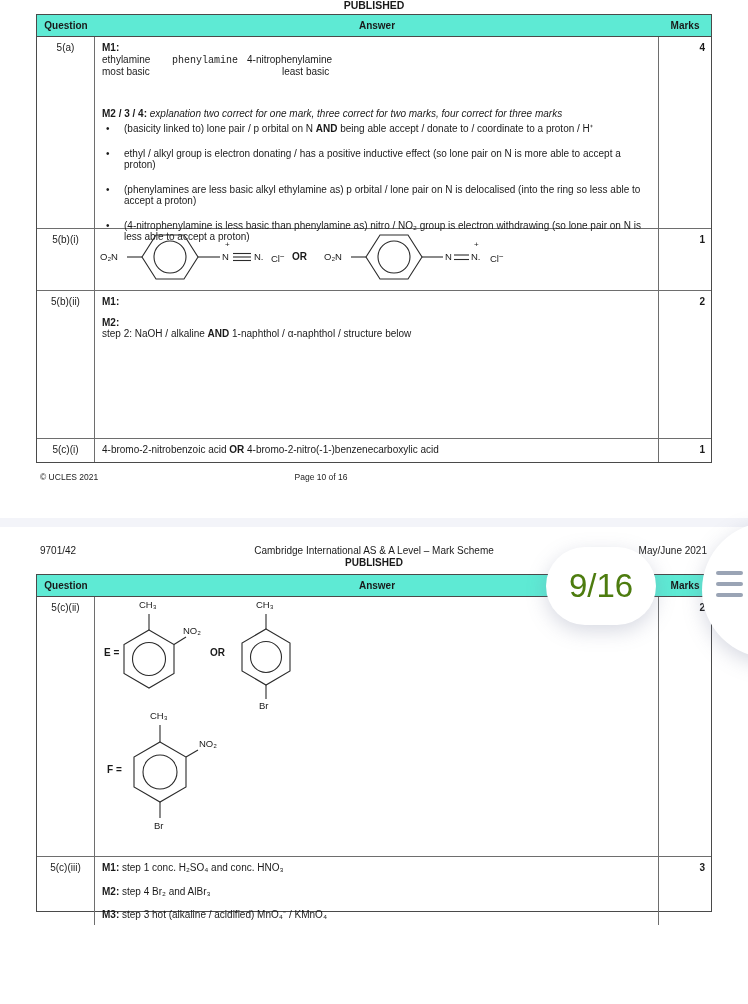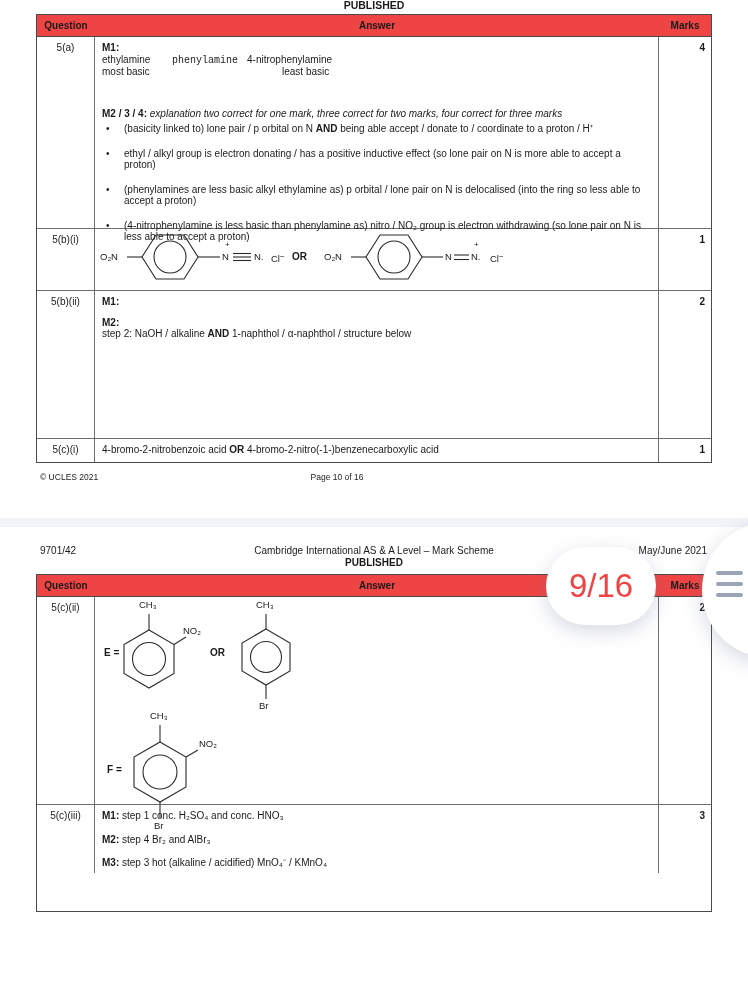--- a/index.html
+++ b/index.html
@@ -10,21 +10,21 @@
   .abs{position:absolute;}
   .bold{font-weight:bold;}
   .ital{font-style:italic;}
   .center{text-align:center;}
 
   
   .pub-top{left:0;top:-1px;width:748px;font-size:10.5px;font-weight:bold;text-align:center;}
 
   
   .ms-table{position:absolute;left:36px;width:676px;border:1.5px solid #4a4a4a;box-sizing:border-box;background:#fff;}
-  .t-head{display:grid;grid-template-columns:58px 1fr 52px;height:21px;line-height:21px;background:#ef4444;border-bottom:1.5px solid #4a4a4a;font-weight:bold;font-size:10px;}
+  .t-head{display:grid;grid-template-columns:58px 1fr 52px;height:21px;line-height:21px;background:#5eead4;border-bottom:1.5px solid #4a4a4a;font-weight:bold;font-size:10px;}
   .t-head>div{text-align:center;}
   .t-row{display:grid;grid-template-columns:58px 1fr 52px;border-bottom:1px solid #6e6e6e;position:relative;box-sizing:border-box;}
   .t-row:last-child{border-bottom:none;}
   .c1{border-right:1px solid #6e6e6e;text-align:center;padding-top:5px;font-size:10px;}
   .c2{border-right:1px solid #6e6e6e;position:relative;font-size:10px;line-height:11.5px;}
   .c2.pad{padding:5px 8px 0 7px;}
   .c3{text-align:right;padding:5px 6px 0 0;font-size:10px;font-weight:bold;}
 
   
   .names span{display:inline-block;}
@@ -49,21 +49,21 @@
   .p2head{font-size:10px;}
 
   
   .gapband{left:0;top:518px;width:748px;height:9px;background:#f3f4f9;}
 
   
   .indicator{
     left:546px;top:547px;width:110px;height:78px;border-radius:40px;background:#fff;
     box-shadow:0 6px 20px rgba(110,120,150,0.28);display:flex;align-items:center;justify-content:center;z-index:40;
   }
-  .indicator span{font-size:33px;color:#ef4444;}
+  .indicator span{font-size:33px;color:#4d7c0f;}
   .menu-btn{
     left:702px;top:522px;width:136px;height:136px;border-radius:50%;background:#fff;
     box-shadow:0 6px 20px rgba(110,120,150,0.28);z-index:40;
   }
   .menu-bar{position:absolute;left:14px;width:27px;height:3.5px;border-radius:2px;background:#9aa4b5;}
   .mb1{top:49px;} .mb2{top:60px;} .mb3{top:71px;}
 </style>
 </head>
 <body>
 
@@ -170,37 +170,37 @@
   <div class="t-row" style="height:23px;">
     <div class="c1">5(c)(i)</div>
     <div class="c2 pad">
       <span>4-bromo-2-nitrobenzoic acid  </span><span class="bold">OR</span><span>  4-bromo-2-nitro(-1-)benzenecarboxylic acid</span>
     </div>
     <div class="c3">1</div>
   </div>
 </div>
 
 <div class="abs foot" style="left:40px;top:472px;">© UCLES 2021</div>
-<div class="abs foot center" style="left:16px;top:472px;width:642px;">Page 10 of 16</div>
+<div class="abs foot center" style="left:0;top:472px;width:642px;">Page 10 of 16</div>
 
 <div class="abs gapband"></div>
 
 <div class="abs p2head" style="left:40px;top:545px;">9701/42</div>
 <div class="abs p2head center" style="left:0;top:545px;width:748px;">Cambridge International AS &amp; A Level – Mark Scheme</div>
 <div class="abs p2head center bold" style="left:0;top:557px;width:748px;">PUBLISHED</div>
 <div class="abs p2head" style="right:41px;top:545px;">May/June 2021</div>
 
 <div class="ms-table" style="top:574px;height:338px;">
   <div class="t-head">
     <div>Question</div>
     <div>Answer</div>
     <div>Marks</div>
   </div>
 
-  <div class="t-row" style="height:208px;">
+  <div class="t-row" style="height:260px;">
     <div class="c1">5(c)(ii)</div>
     <div class="c2">
 
       <span class="orlab" style="left:9px;top:50px;">E =</span>
 
       <div class="chem" style="left:26px;top:2px;width:95px;height:100px;">
         <svg width="95" height="100" viewBox="0 0 95 100">
           <polygon class="stroke" points="28,31 53,45.5 53,74.5 28,89 3,74.5 3,45.5"></polygon>
           <circle class="stroke" cx="28" cy="60" r="16.5"></circle>
           <line class="stroke" x1="28" y1="15" x2="28" y2="31"></line>

